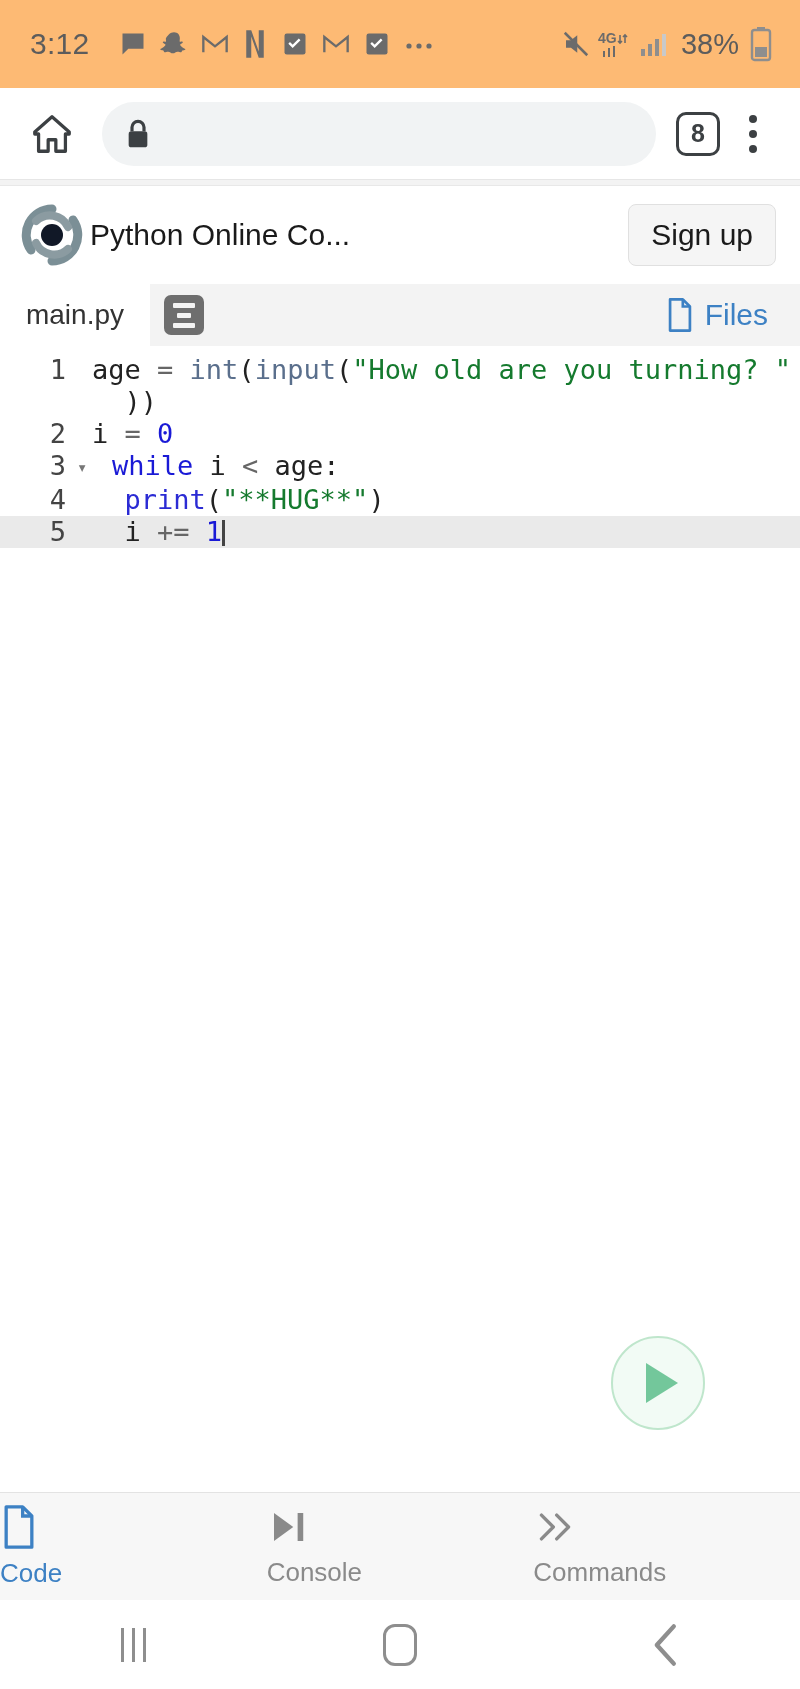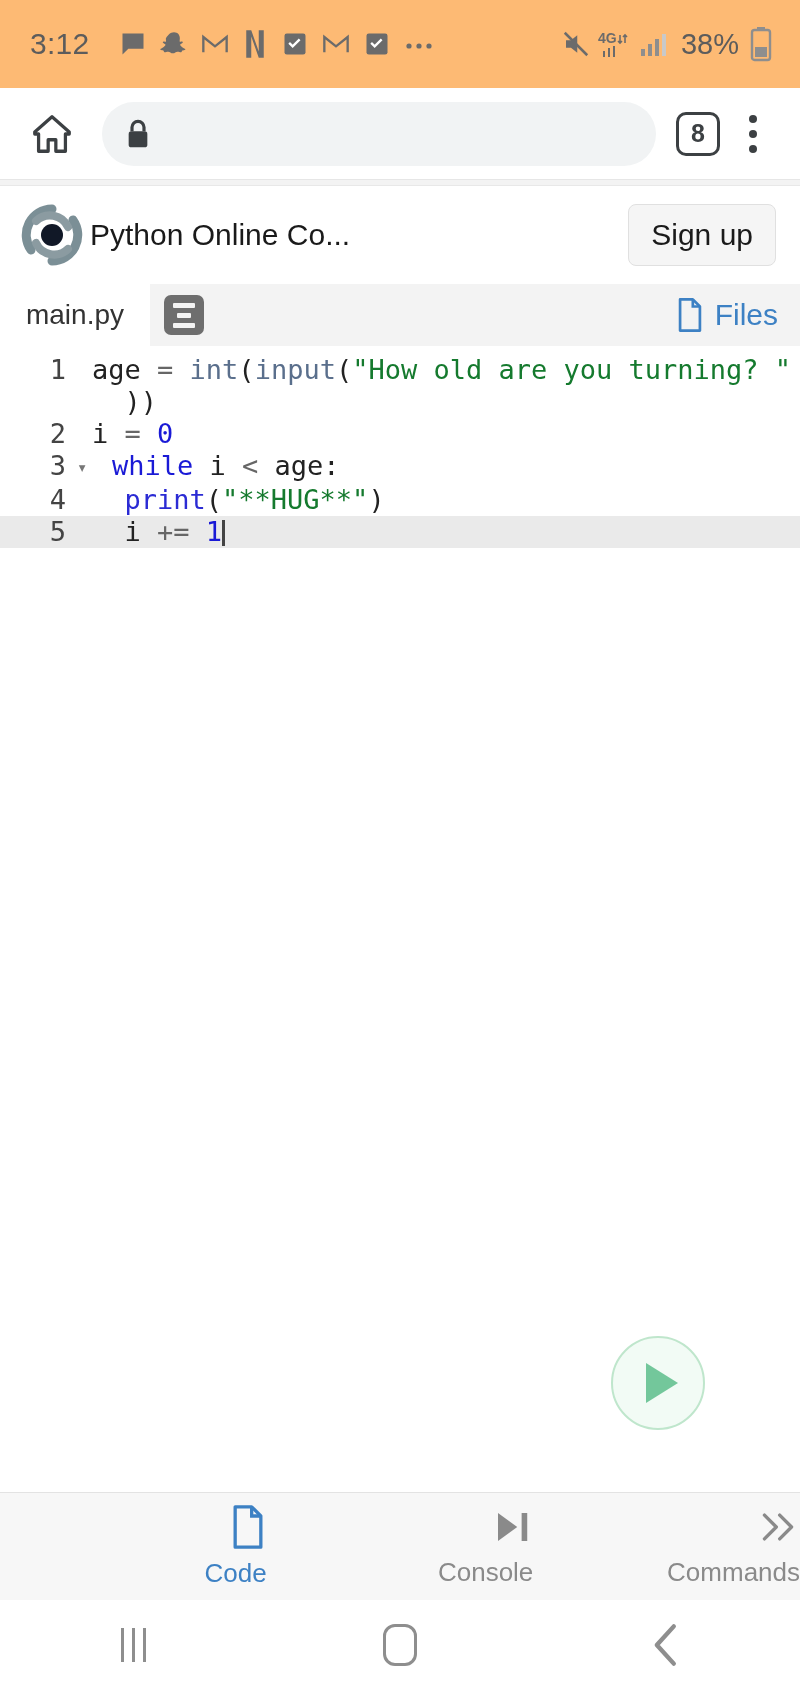--- a/index.html
+++ b/index.html
@@ -135,21 +135,21 @@
     display: flex; align-items: center; justify-content: center;
     font-size: 28px; color: #333;
     background: #ffffff;
     flex: 0 0 auto;
   }
   .strip-rest {
     flex: 1;
     background: #f3f3f3;
     display: flex;
     align-items: center;
-    padding: 0 22px 0 14px;
+    padding: 0 32px 0 14px;
     justify-content: space-between;
   }
   .fmt-icon {
     width: 40px; height: 40px; border-radius: 7px; background: #6e6e6e;
     display: flex; flex-direction: column; align-items: center; justify-content: center; gap: 5px;
   }
   .fmt-icon i { display: block; height: 5px; background: #f3f3f3; border-radius: 1px; }
   .fmt-icon i:nth-child(1) { width: 22px; }
   .fmt-icon i:nth-child(2) { width: 14px; }
   .fmt-icon i:nth-child(3) { width: 22px; }
@@ -234,21 +234,21 @@
   .bottom-tabs {
     height: 108px;
     background: #f7f7f7;
     border-top: 1px solid #e3e3e3;
     display: flex;
     align-items: center;
   }
   .btab {
     flex: 1;
     display: flex; flex-direction: column;
-    align-items: flex-end; justify-content: center; gap: 9px;
+    align-items: flex-start; justify-content: center; gap: 9px;
   }
   .btab-label { font-size: 26px; color: #8a8a8a; }
   .btab.active .btab-label { color: #3d81c4; }
 
   
   .nav-bar {
     position: absolute;
     left: 0; right: 0; bottom: 0;
     height: 89px;
     background: #ffffff;

